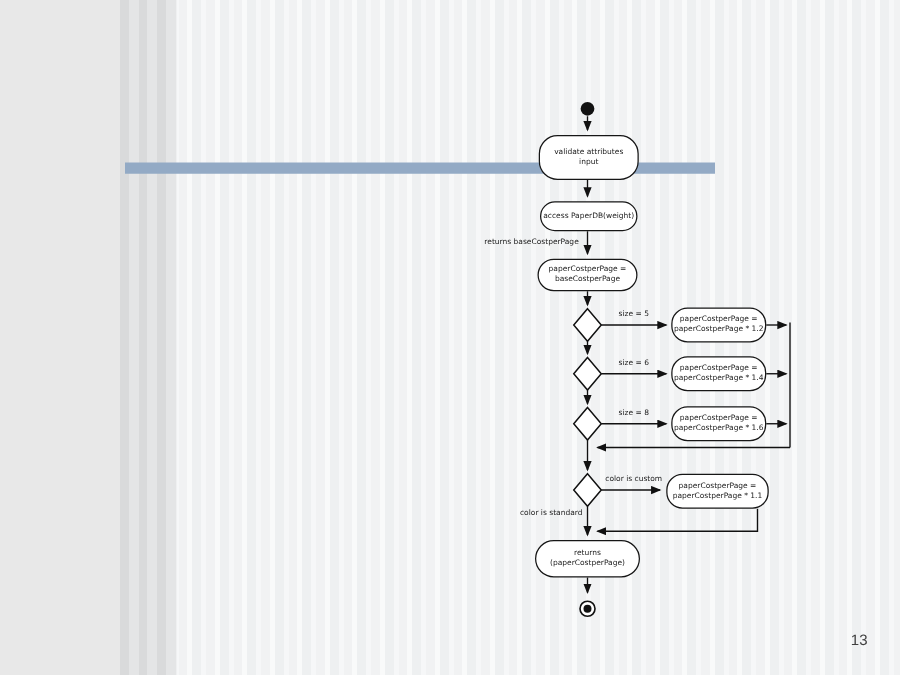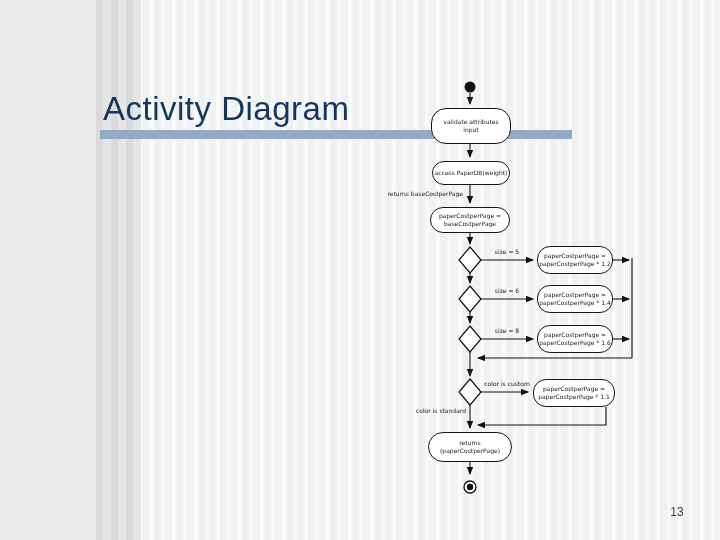--- a/index.html
+++ b/index.html
@@ -9,21 +9,21 @@
     background:repeating-linear-gradient(90deg,#eef0f1 0 7px,#f6f7f8 7px 11px,#f1f2f3 11px 18px,#f9fafa 18px 22px);
   }
   .band{position:absolute;top:0;height:540px;}
   .band-left{left:0;width:96px;background:#e8e8e8;}
   .band-dark{left:96px;width:45px;background:repeating-linear-gradient(90deg,#d9dadb 0 7px,#e4e5e6 7px 15px);}
   .title{
     position:absolute;left:103px;top:90px;width:480px;
     font-size:33px;letter-spacing:0.5px;color:#17365d;font-weight:400;
   }
   .title-bar{position:absolute;left:100px;top:130px;width:472px;height:9px;background:#93aac5;}
-  .page-num{position:absolute;left:660px;top:505px;width:34px;text-align:center;font-size:12px;color:#3f3f3f;}
+  .page-num{position:absolute;left:660px;top:505px;width:34px;text-align:right;font-size:12px;color:#3f3f3f;}
   svg.connectors{position:absolute;left:0;top:0;}
   .abox{
     position:absolute;background:#ffffff;border:1.2px solid #161616;
     display:flex;flex-direction:column;align-items:center;justify-content:center;
     font-family:"DejaVu Sans",sans-serif;font-size:6px;line-height:1.35;color:#1a1a1a;
     text-align:center;box-sizing:border-box;
   }
   .elabel{
     position:absolute;font-family:"DejaVu Sans",sans-serif;font-size:6px;color:#1a1a1a;
     white-space:nowrap;
@@ -45,21 +45,20 @@
 </style>
 </head>
 <body>
 
 <div class="slide">
 
   <div class="band band-left"></div>
   <div class="band band-dark"></div>
 
   <div class="title-bar"></div>
-  <div class="title">Activity Diagram</div>
 
   <svg class="connectors" width="720" height="540" viewBox="0 0 720 540">
     <defs>
       <marker id="ah" markerWidth="9" markerHeight="8" refX="6.5" refY="3" orient="auto">
         <path d="M0,0 L7.5,3 L0,6 z" fill="#111111"></path>
       </marker>
     </defs>
 
     <circle cx="470" cy="87" r="5.5" fill="#111111"></circle>
 

